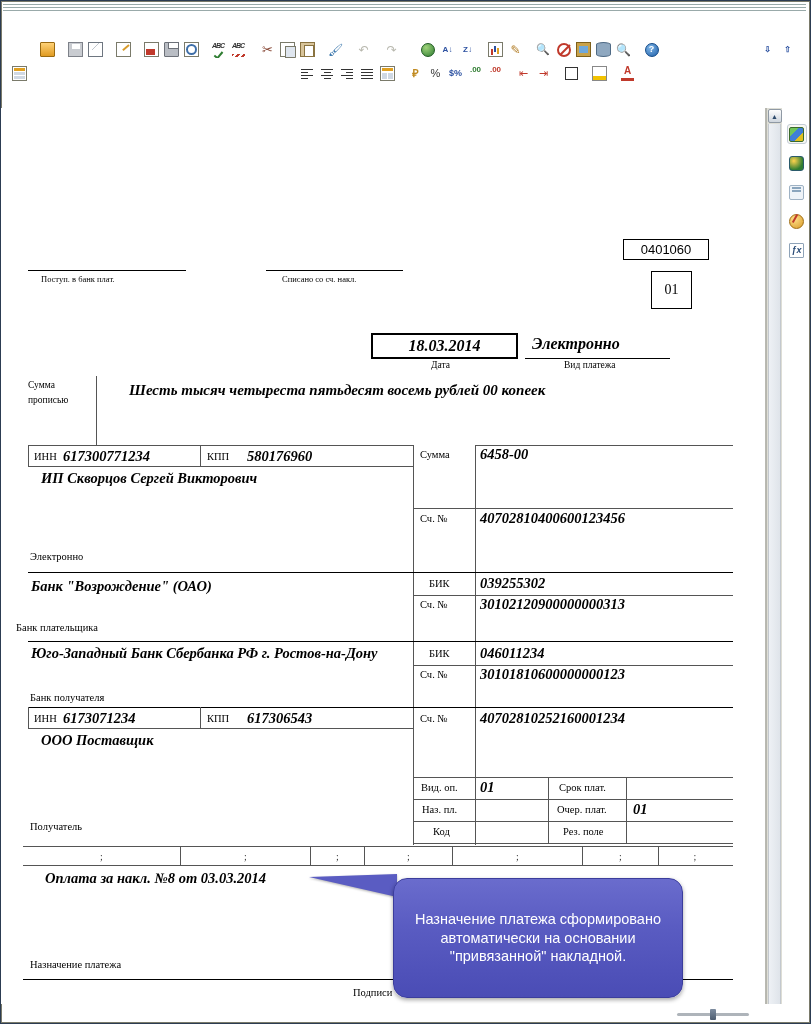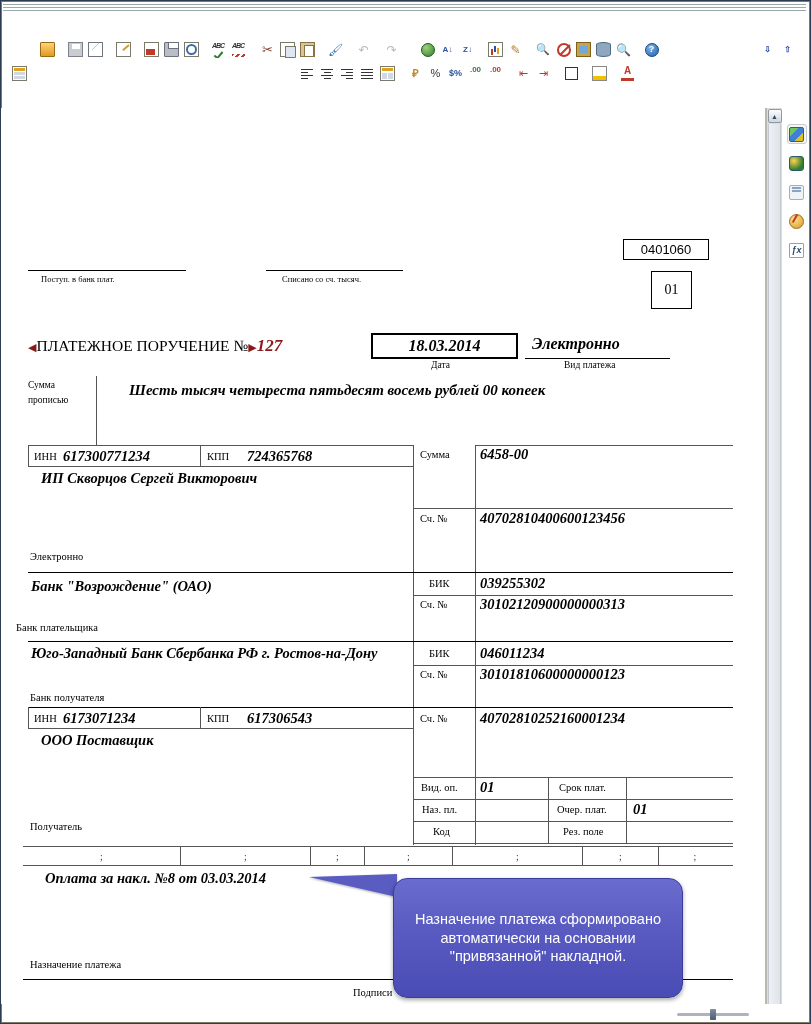--- a/index.html
+++ b/index.html
@@ -620,25 +620,22 @@
     <div class="canvas-wrap">
       <div class="page">
         <div class="doc">
 
           <div class="doc-code abs">0401060</div>
           <div class="doc-01 abs">01</div>
 
           <div class="rule" style="left:27px; top:162px; width:158px;"></div>
           <div class="abs lbl-tiny" style="left:40px; top:166px;">Поступ. в банк плат.</div>
           <div class="rule" style="left:265px; top:162px; width:137px;"></div>
-          <div class="abs lbl-tiny" style="left:281px; top:166px;">Списано со сч. тысяч.</div>
-
-          <div class="abs ttl-row">
-            <span class="clip">◀</span><span>ПЛАТЕЖНОЕ ПОРУЧЕНИЕ №</span><span class="clip">▶</span><span class="num-red">127</span>
-          </div>
+          <div class="abs lbl-tiny" style="left:281px; top:166px;">Списано со сч. накл.</div>
+
 
           <div class="date-box abs">18.03.2014</div>
           <div class="abs lbl-small" style="left:430px; top:252px;">Дата</div>
           <div class="abs vid-plat">Электронно</div>
           <div class="rule" style="left:524px;top:250px;width:145px;"></div>
           <div class="abs lbl-small" style="left:563px; top:252px;">Вид платежа</div>
 
           <div class="abs lbl-small" style="left:27px; top:272px;">Сумма</div>
           <div class="abs lbl-small" style="left:27px; top:287px;">прописью</div>
           <div class="abs sum-words">Шесть тысяч четыреста пятьдесят восемь рублей 00 копеек</div>
@@ -647,21 +644,21 @@
           <div class="rule thin" style="left:27px; top:337px; width:386px;"></div>
           <div class="rule thin" style="left:27px; top:358px; width:386px;"></div>
           <div class="cellv" style="left:27px; top:337px; height:21px;"></div>
           <div class="cellv" style="left:199px; top:337px; height:21px;"></div>
           <div class="cellv" style="left:412px; top:337px; height:400px;"></div>
           <div class="cellv" style="left:474px; top:337px; height:400px;"></div>
 
           <div class="field-lbl" style="left:33px; top:343px;">ИНН</div>
           <div class="field-val" style="left:62px; top:340px;text-align:right;">617300771234</div>
           <div class="field-lbl" style="left:206px; top:343px;">КПП</div>
-          <div class="field-val" style="left:246px; top:340px;">724365768</div>
+          <div class="field-val" style="left:246px; top:340px;">580176960</div>
 
           <div class="field-val" style="left:40px; top:362px;">ИП Скворцов Сергей Викторович</div>
           <div class="field-lbl" style="left:29px; top:443px;">Электронно</div>
 
           <div class="field-lbl" style="left:419px; top:341px;">Сумма</div>
           <div class="field-val" style="left:479px; top:338px;">6458-00</div>
           <div class="rule thin" style="left:474px; top:337px; width:258px;"></div>
           <div class="rule thin" style="left:412px; top:400px; width:320px;"></div>
           <div class="field-lbl" style="left:419px; top:405px;">Сч. №</div>
           <div class="field-val" style="left:479px; top:402px;">40702810400600123456</div>

